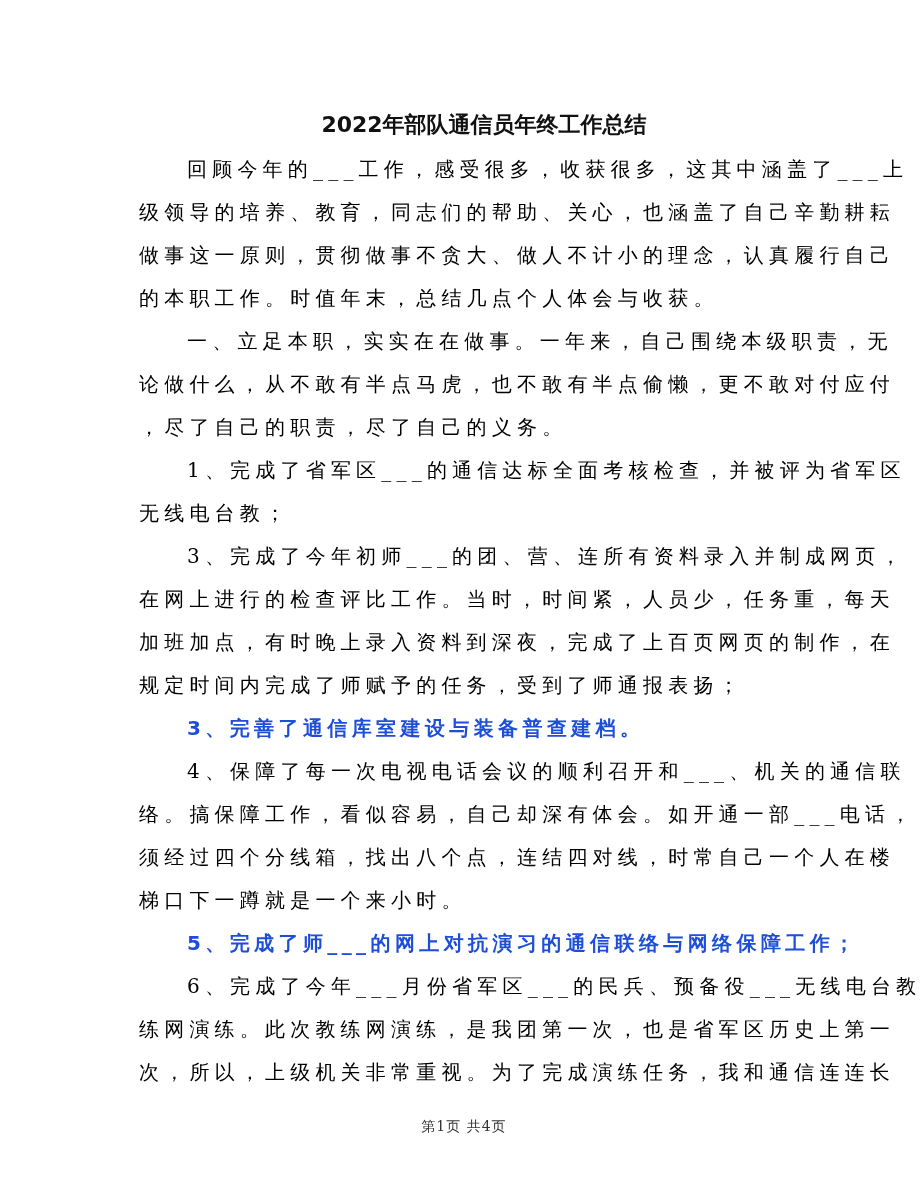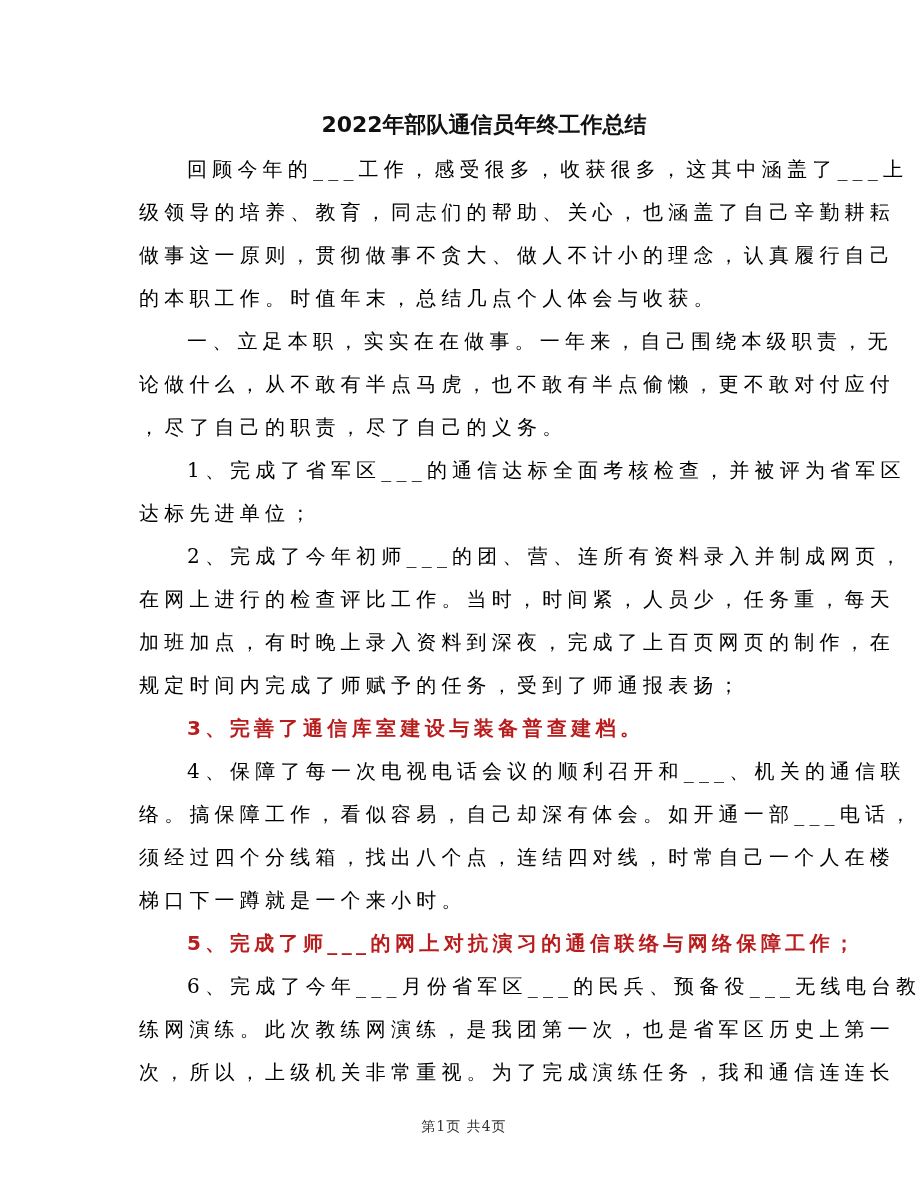--- a/index.html
+++ b/index.html
@@ -7,41 +7,41 @@
            font-family: "DejaVu Serif", "Liberation Serif", serif; color: #1a1a1a; }
     .page { position: absolute; left: 4px; top: 0; width: 920px; height: 1191px; background: #fff; }
     .title { position: absolute; top: 108px; left: 0; width: 960px; text-align: center;
              font-family: "DejaVu Sans", "Liberation Sans", sans-serif; font-weight: bold;
              font-size: 22px; line-height: 34px; color: #111; letter-spacing: 0px; }
     .body { position: absolute; left: 135px; top: 148px; width: 640px; }
     .line { height: 43px; line-height: 43px; font-size: 20px; letter-spacing: 5.2px;
             white-space: nowrap; color: #000000; }
     .line.indent { padding-left: 48px; }
     .line.bold { font-family: "DejaVu Sans", "Liberation Sans", sans-serif; font-weight: bold;
-                 color: #b91c1c; letter-spacing: 4.4px; }
+                 color: #1d4ed8; letter-spacing: 4.4px; }
     .footer { position: absolute; top: 1118px; left: 0; width: 920px; text-align: center;
               font-size: 14px; color: #333; letter-spacing: 1px; }
   </style>
 </head>
 <body>
 
 <div class="page">
   <div class="title">2022年部队通信员年终工作总结</div>
 
   <div class="body" id="doc-body">
     <div class="line indent">回顾今年的___工作，感受很多，收获很多，这其中涵盖了___上</div>
     <div class="line">级领导的培养、教育，同志们的帮助、关心，也涵盖了自己辛勤耕耘</div>
     <div class="line">做事这一原则，贯彻做事不贪大、做人不计小的理念，认真履行自己</div>
     <div class="line">的本职工作。时值年末，总结几点个人体会与收获。</div>
     <div class="line indent">一、立足本职，实实在在做事。一年来，自己围绕本级职责，无</div>
     <div class="line">论做什么，从不敢有半点马虎，也不敢有半点偷懒，更不敢对付应付</div>
     <div class="line">，尽了自己的职责，尽了自己的义务。</div>
     <div class="line indent">1、完成了省军区___的通信达标全面考核检查，并被评为省军区</div>
-    <div class="line">达标先进单位；</div>
-    <div class="line indent">2、完成了今年初师___的团、营、连所有资料录入并制成网页，</div>
+    <div class="line">无线电台教；</div>
+    <div class="line indent">3、完成了今年初师___的团、营、连所有资料录入并制成网页，</div>
     <div class="line">在网上进行的检查评比工作。当时，时间紧，人员少，任务重，每天</div>
     <div class="line">加班加点，有时晚上录入资料到深夜，完成了上百页网页的制作，在</div>
     <div class="line">规定时间内完成了师赋予的任务，受到了师通报表扬；</div>
     <div class="line indent bold">3、完善了通信库室建设与装备普查建档。</div>
     <div class="line indent">4、保障了每一次电视电话会议的顺利召开和___、机关的通信联</div>
     <div class="line">络。搞保障工作，看似容易，自己却深有体会。如开通一部___电话，</div>
     <div class="line">须经过四个分线箱，找出八个点，连结四对线，时常自己一个人在楼</div>
     <div class="line">梯口下一蹲就是一个来小时。</div>
     <div class="line indent bold">5、完成了师___的网上对抗演习的通信联络与网络保障工作；</div>
     <div class="line indent">6、完成了今年___月份省军区___的民兵、预备役___无线电台教</div>

